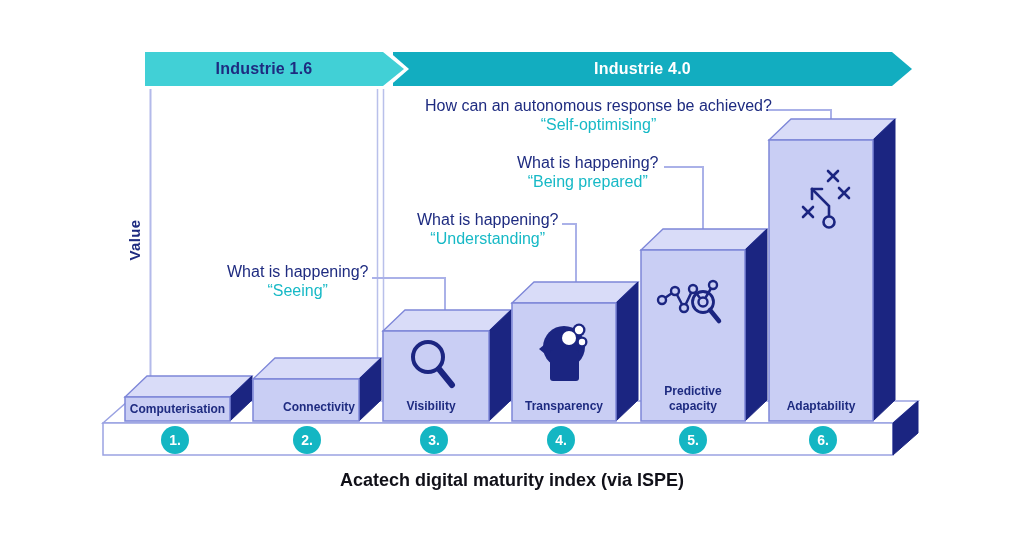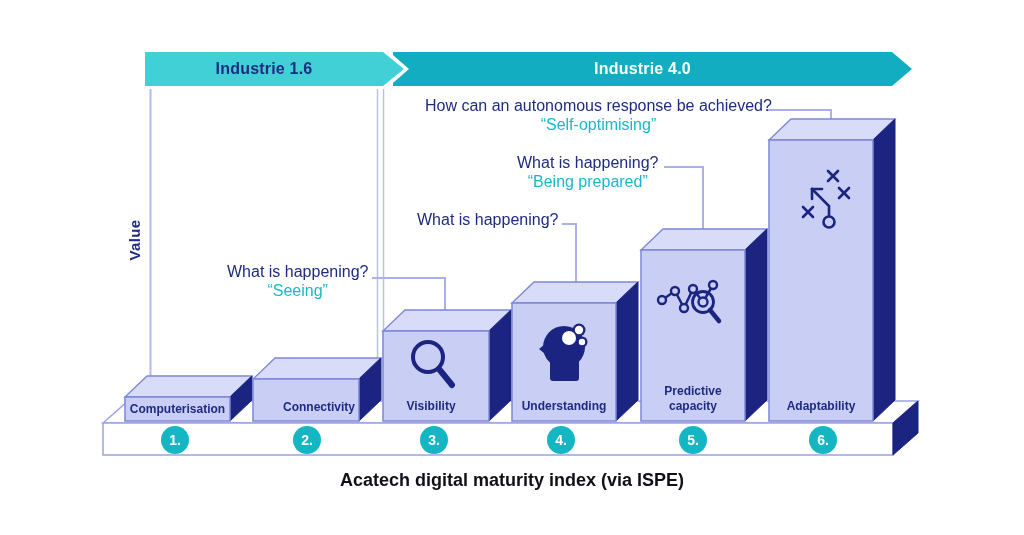--- a/index.html
+++ b/index.html
@@ -131,34 +131,35 @@
   <div class="banner-label b40">Industrie 4.0</div>
 
   <div class="value-label">Value</div>
 
   <div class="ann" style="left:227px;top:262px">
     <div class="q">What is happening?</div>
     <div class="quote">“Seeing”</div>
   </div>
   <div class="ann" style="left:417px;top:210px">
     <div class="q">What is happening?</div>
+    <div class="quote">“Understanding”</div>
   </div>
   <div class="ann" style="left:517px;top:153px">
     <div class="q">What is happening?</div>
     <div class="quote">“Being prepared”</div>
   </div>
   <div class="ann" style="left:425px;top:96px">
     <div class="q">How can an autonomous response be achieved?</div>
     <div class="quote">“Self-optimising”</div>
   </div>
 
   <div class="bar-label" style="left:125px;width:105px;top:402px">Computerisation</div>
   <div class="bar-label" style="left:266px;width:106px;top:400px">Connectivity</div>
   <div class="bar-label" style="left:383px;width:96px;top:399px">Visibility</div>
-  <div class="bar-label" style="left:512px;width:104px;top:399px">Understanding</div>
+  <div class="bar-label" style="left:512px;width:104px;top:399px">Transparency</div>
   <div class="bar-label" style="left:653px;width:80px;top:384px">Predictive capacity</div>
   <div class="bar-label" style="left:769px;width:104px;top:399px">Adaptability</div>
 
   <div class="badge" style="left:161px">1.</div>
   <div class="badge" style="left:293px">2.</div>
   <div class="badge" style="left:420px">3.</div>
   <div class="badge" style="left:547px">4.</div>
   <div class="badge" style="left:679px">5.</div>
   <div class="badge" style="left:809px">6.</div>
 

